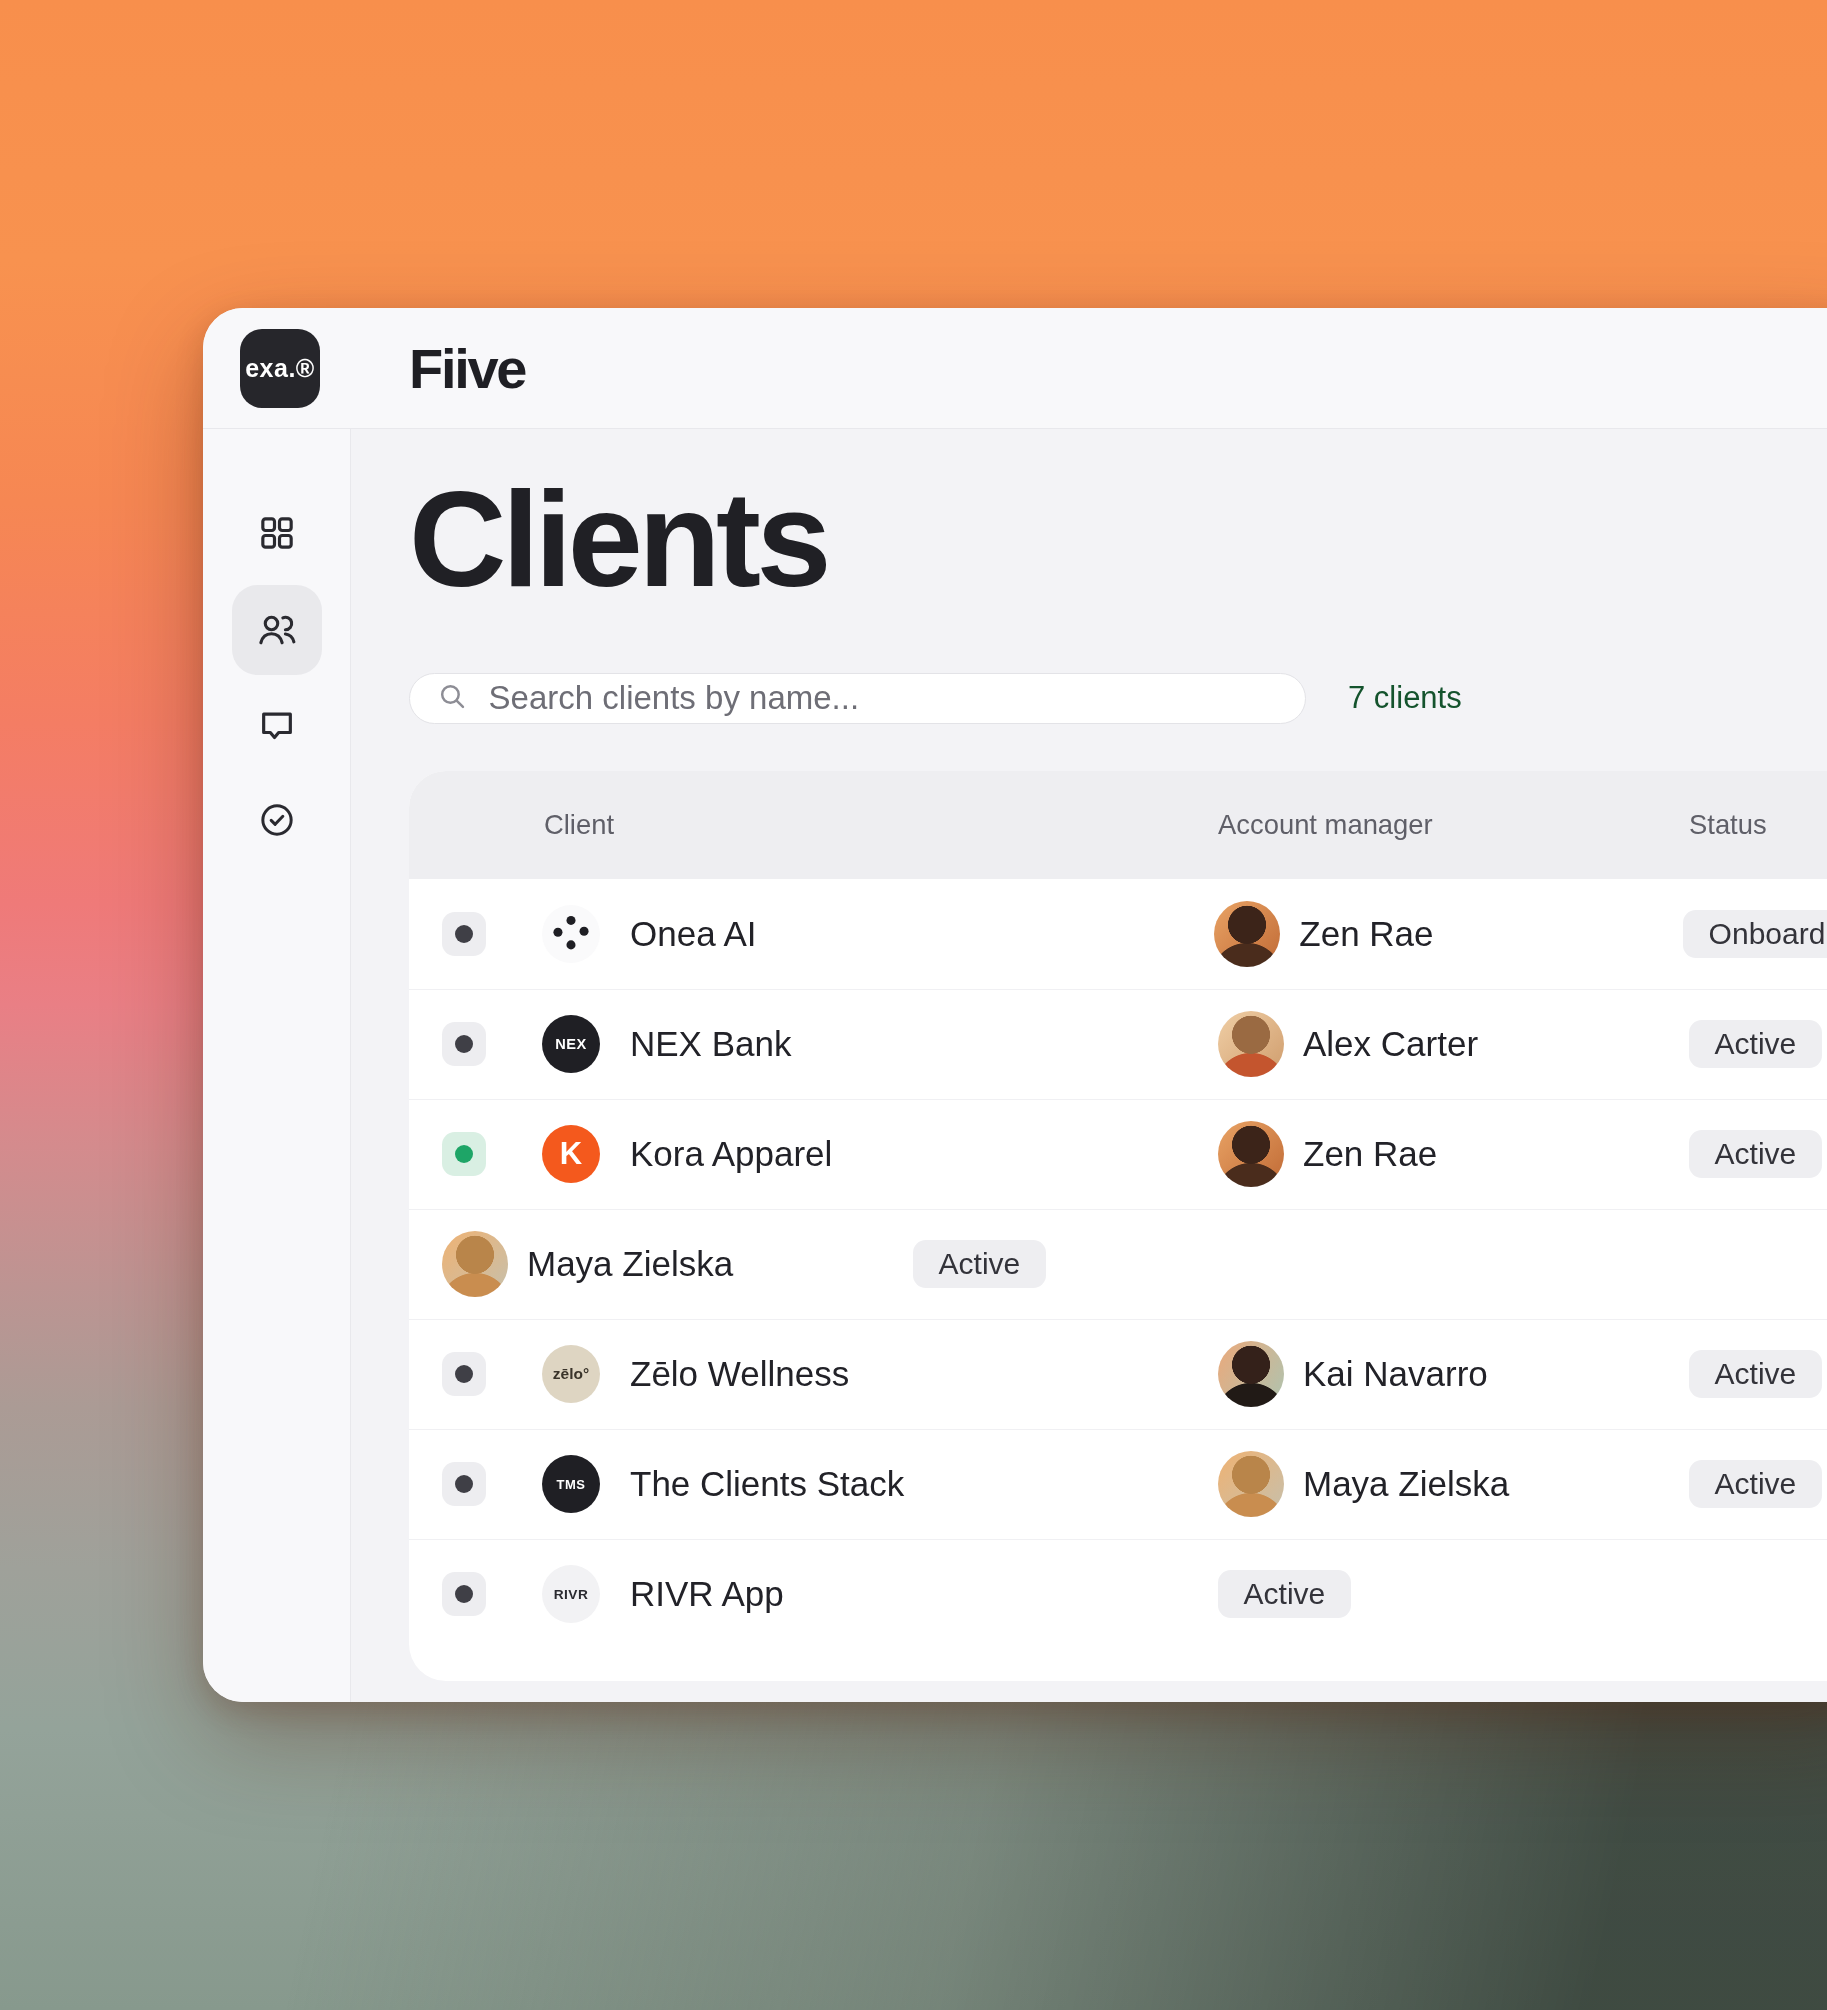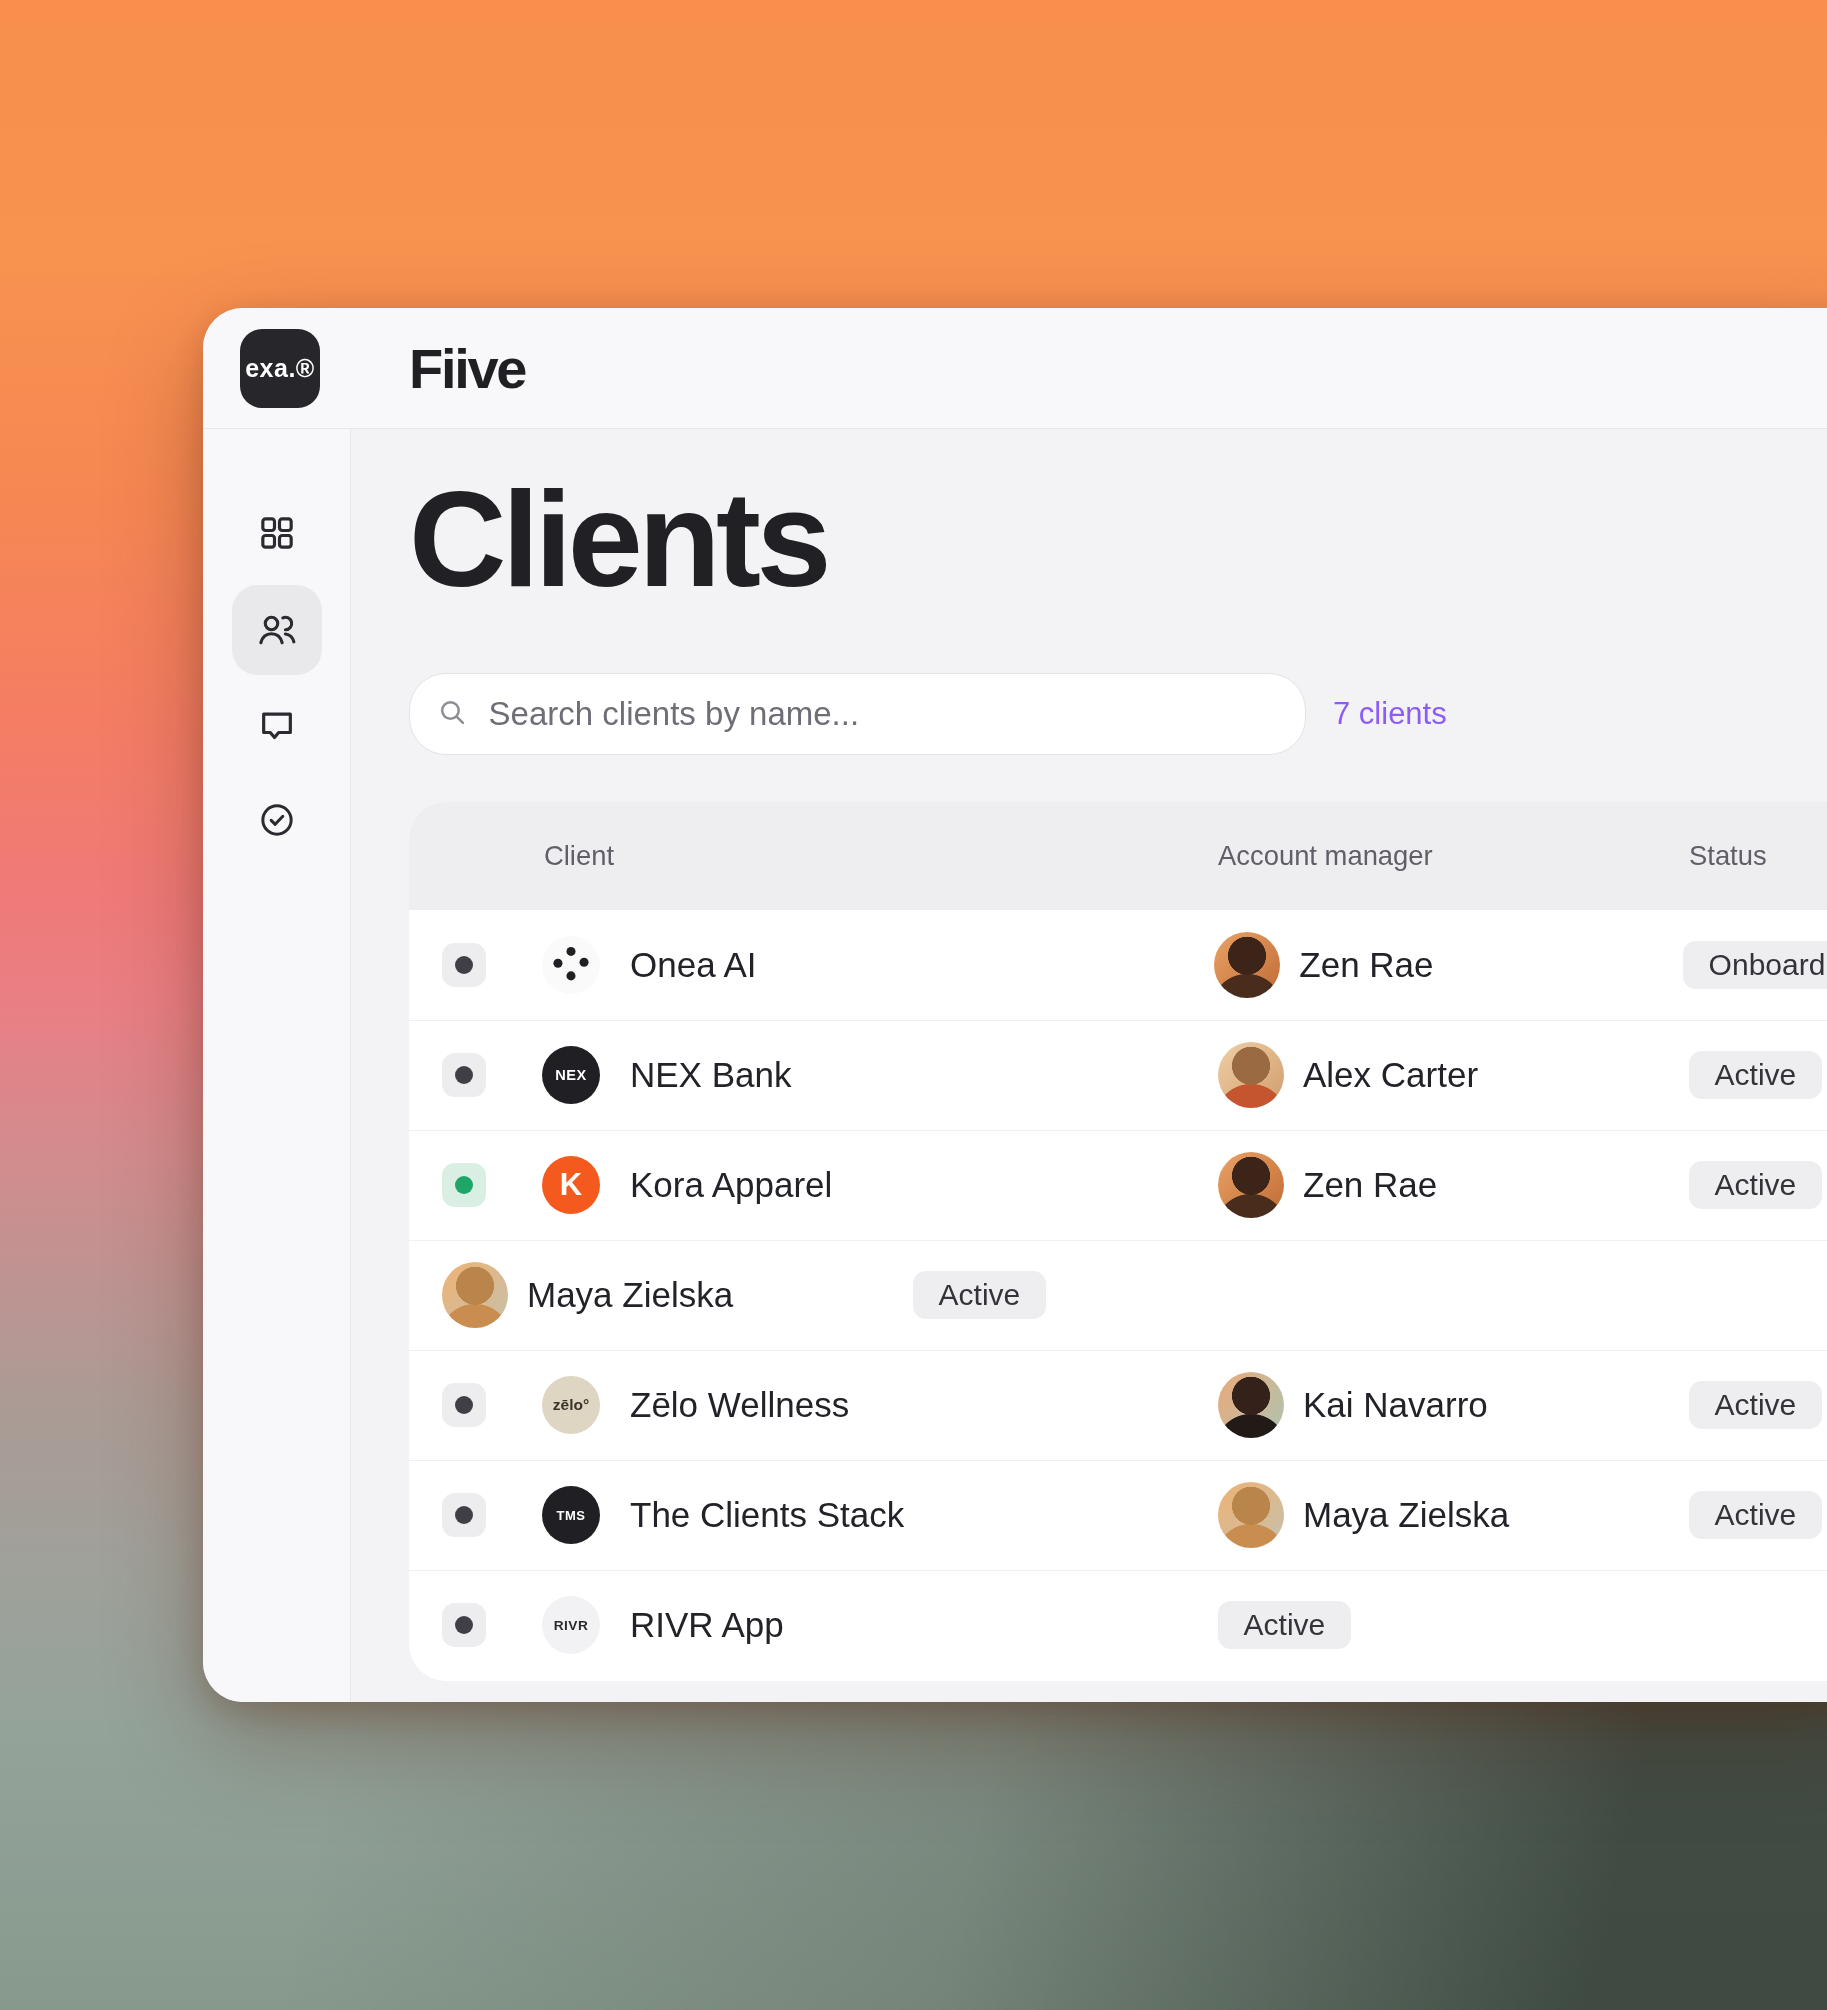--- a/index.html
+++ b/index.html
@@ -46,28 +46,28 @@
   .nav-item svg { width:40px; height:40px; }
   .nav-item.active svg { width:44px; height:44px; }
 
   
   .main { flex:1; min-width:0; background:#f3f3f6; padding:0 0 0 58px;
     display:flex; flex-direction:column; }
   .page-title { margin-top:42px; font-size:135px; font-weight:700; color:#202025;
     letter-spacing:-4.6px; line-height:1.02; }
 
   .search-row { margin-top:64px; display:flex; align-items:center; }
-  .search-box { width:897px; height:82px; background:#fff; border:1.8px solid #e3e3e7;
+  .search-box { width:897px; height:51px; background:#fff; border:1.8px solid #e3e3e7;
     border-radius:37px; display:flex; align-items:center; padding-left:25.6px; }
   .search-box svg { width:33px; height:33px; flex:none; }
   .search-input { border:none; outline:none; background:transparent; flex:1;
     margin-left:20px; font-size:33px; color:#35353b;
     font-family:"Liberation Sans","DejaVu Sans",sans-serif; }
   .search-input::placeholder { color:#6e6e76; }
-  .client-count { margin-left:27px; font-size:31px; color:#8b5cf6; }
+  .client-count { margin-left:42px; font-size:31px; color:#14532d; }
 
   
   .table-card { margin-top:47px; margin-bottom:21px; background:#fff;
     border-radius:37px 37px 0 37px; flex:1; display:flex; flex-direction:column; }
   .thead { height:108px; flex:none; background:#eeeef1; border-radius:37px 0 0 0;
     display:flex; align-items:center; padding-left:33px;
     font-size:27.4px; color:#5f5f68; }
   .h-client { width:776px; padding-left:102px; }
   .h-manager { width:471px; }
   .row { height:110px; flex:none; display:flex; align-items:center; padding-left:33px; }

